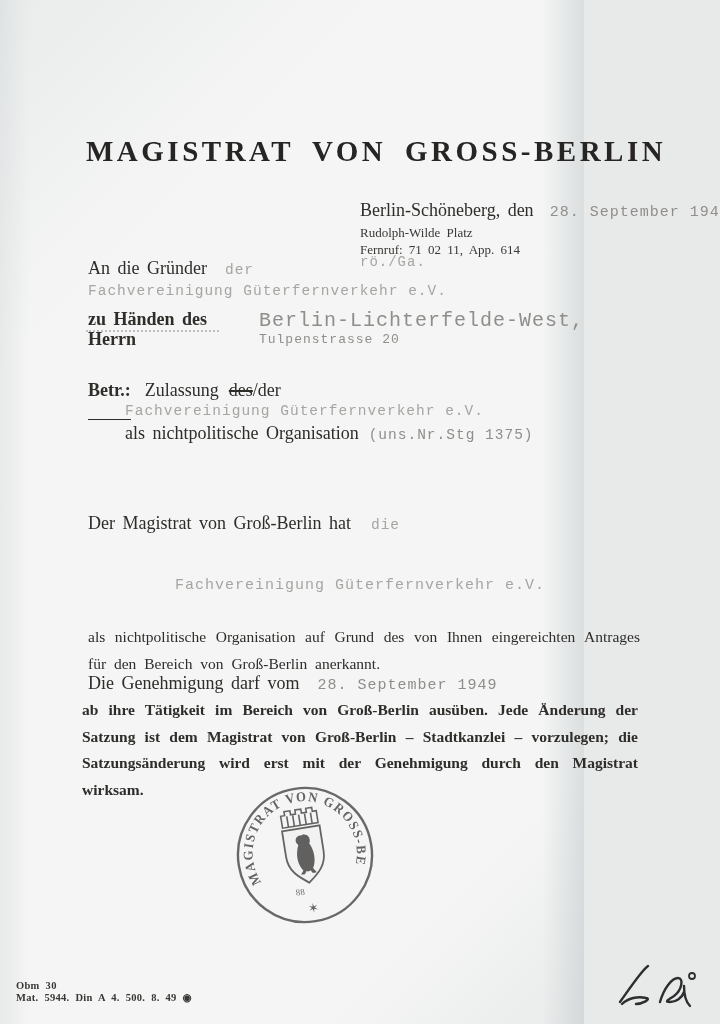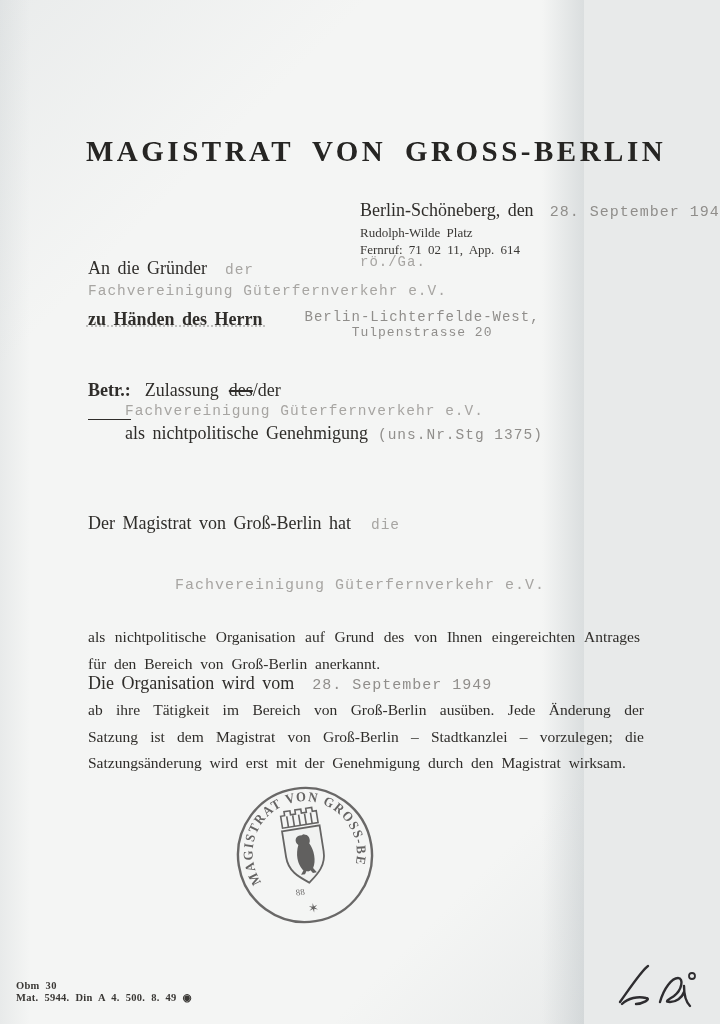--- a/index.html
+++ b/index.html
@@ -62,57 +62,57 @@
     <div class="printed small-print">Fernruf: 71 02 11, App. 614</div>
     <div class="typed t-faint" style="font-size:14px;margin-top:-4px;">rö./Ga.</div>
   </div>
 
   <div class="abs" style="left:88px;top:258px;">
     <div style="white-space:nowrap;">
       <span class="printed print-line">An die Gründer</span>
       <span class="typed t-faint" style="font-size:14.5px;margin-left:14px;">der</span>
     </div>
     <div class="typed t-faint" style="font-size:14.5px;margin-top:5px;">Fachvereinigung Güterfernverkehr e.V.</div>
-    <div style="margin-top:10px;display:flex;text-align:center;">
+    <div style="margin-top:10px;display:flex;">
       <span class="printed print-line overstruck" style="font-weight:bold;">zu Händen des Herrn</span>
       <span style="display:inline-block;margin-left:42px;">
-        <span class="typed t-mid" style="font-size:14px;display:block;">Berlin-Lichterfelde-West,</span>
+        <span class="typed t-mid" style="font-size:20px;display:block;">Berlin-Lichterfelde-West,</span>
         <span class="typed t-mid" style="font-size:13px;display:block;margin-top:0;">Tulpenstrasse 20</span>
       </span>
     </div>
   </div>
 
   <div class="abs" style="left:88px;top:380px;">
     <div style="white-space:nowrap;">
       <span class="printed print-line underlined" style="font-weight:bold;">Betr.:</span>
       <span class="printed print-line" style="margin-left:10px;">Zulassung</span>
       <span class="printed print-line struck" style="margin-left:6px;font-weight:normal;">des</span><span class="printed print-line">/der</span>
     </div>
     <div class="typed t-faint" style="font-size:14.5px;margin-left:37px;margin-top:3px;">Fachvereinigung Güterfernverkehr e.V.</div>
     <div style="white-space:nowrap;margin-left:37px;margin-top:4px;">
-      <span class="printed print-line">als nichtpolitische Genehmigung</span>
+      <span class="printed print-line">als nichtpolitische Organisation</span>
       <span class="typed t-mid" style="font-size:14.5px;margin-left:6px;">(uns.Nr.Stg 1375)</span>
     </div>
   </div>
 
   <div class="abs" style="left:88px;top:513px;white-space:nowrap;">
     <span class="printed print-line">Der Magistrat von Groß-Berlin hat</span>
     <span class="typed t-faint" style="font-size:14.5px;margin-left:16px;">die</span>
   </div>
 
   <div class="abs typed t-faint" style="left:0;width:720px;top:577px;font-size:15px;text-align:center;">Fachvereinigung Güterfernverkehr e.V.</div>
 
   <div class="abs printed body-par" style="left:88px;top:624px;width:552px;">als nichtpolitische Organisation auf Grund des von Ihnen eingereichten Antrages für den Bereich von Groß-Berlin anerkannt.</div>
 
   <div class="abs" style="left:88px;top:673px;white-space:nowrap;">
-    <span class="printed print-line">Die Organisation wird vom</span>
+    <span class="printed print-line">Die Genehmigung darf vom</span>
     <span class="typed t-mid" style="font-size:15px;margin-left:14px;">28. September 1949</span>
   </div>
 
-  <div class="abs printed body-par" style="left:88px;top:697px;width:556px;">ab ihre Tätigkeit im Bereich von Groß-Berlin ausüben. Jede Änderung der Satzung ist dem Magistrat von Groß-Berlin – Stadtkanzlei – vorzulegen; die Satzungsänderung wird erst mit der Genehmigung durch den Magistrat wirksam.</div>
+  <div class="abs printed body-par" style="left:82px;top:697px;width:556px;font-weight:bold;">ab ihre Tätigkeit im Bereich von Groß-Berlin ausüben. Jede Änderung der Satzung ist dem Magistrat von Groß-Berlin – Stadtkanzlei – vorzulegen; die Satzungsänderung wird erst mit der Genehmigung durch den Magistrat wirksam.</div>
 
   <div class="abs" style="left:230px;top:780px;">
     <svg width="150" height="150" viewBox="0 0 150 150">
       <g transform="rotate(-9 75 75)" opacity="0.88">
         <circle cx="75" cy="75" r="67" fill="none" stroke="#565554" stroke-width="2.4"></circle>
         <path id="ringPath" d="M 27.9 95.1 A 52 52 0 1 1 122.1 95.1" fill="none" stroke="none"></path>
         <text font-family="Liberation Serif, serif" font-size="13.5" font-weight="bold" fill="#525150" letter-spacing="1.5">
           <textPath href="#ringPath" startOffset="0" textLength="243" lengthAdjust="spacingAndGlyphs">MAGISTRAT VON GROSS-BERLIN</textPath>
         </text>
         <text x="75" y="133" text-anchor="middle" font-size="13" fill="#525150" font-family="DejaVu Sans, sans-serif">✶</text>

